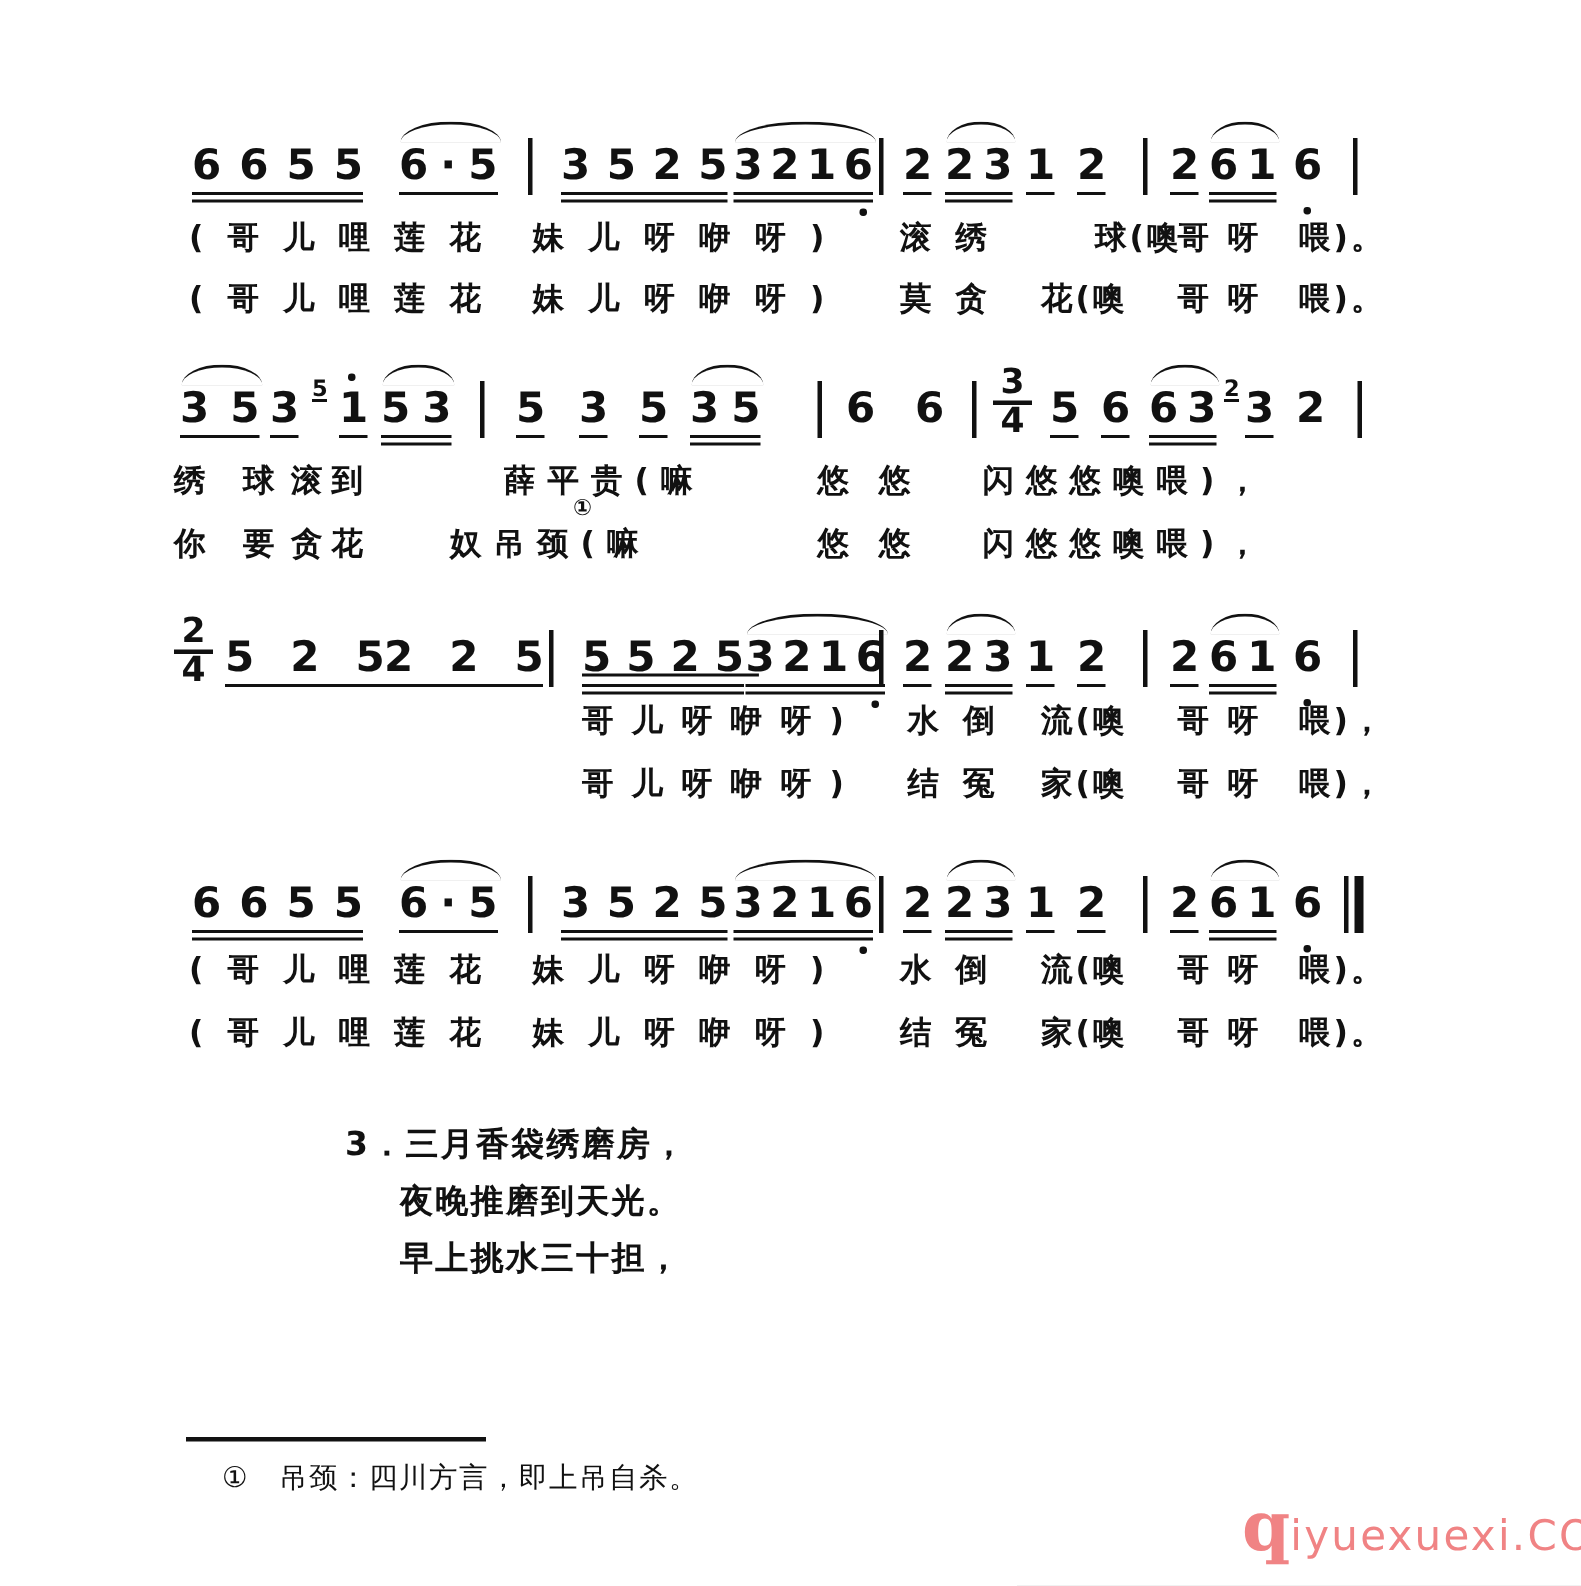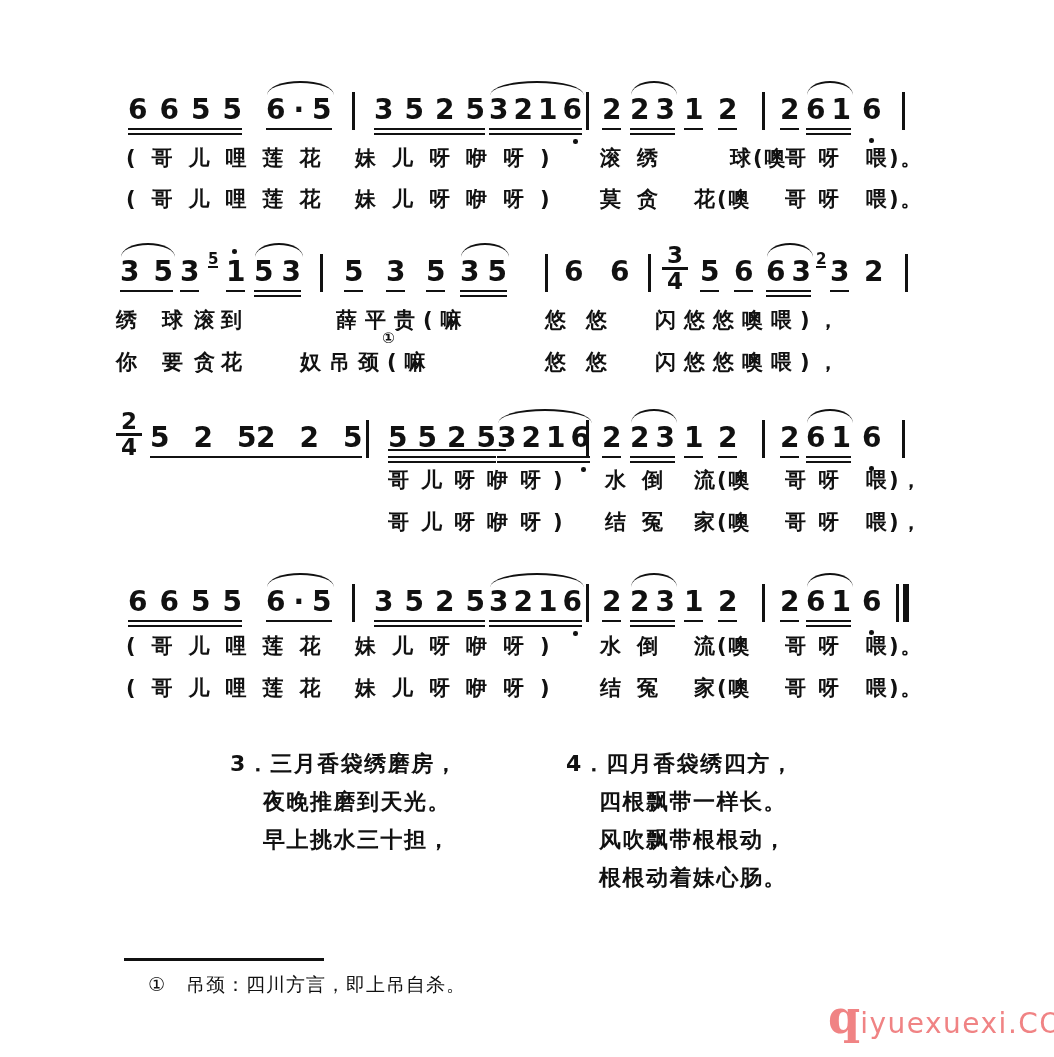--- a/index.html
+++ b/index.html
@@ -36,21 +36,21 @@
   .tsrule{height:2.5px;background:#111;width:26px;margin:1px auto;}
   
   .lyric-row{position:absolute;left:0;width:100%;height:26px;}
   .lyrseg{
     position:absolute;top:0;font-weight:bold;font-size:21px;line-height:24px;
     color:#111;white-space:pre;letter-spacing:2px;
   }
   .annmark{position:absolute;font-size:15px;font-weight:bold;color:#111;}
   
   .verse{position:absolute;font-weight:bold;font-size:22px;color:#111;}
-  .vline{line-height:38px;letter-spacing:1.5px;white-space:pre;}
+  .vline{line-height:38px;letter-spacing:1.5px;white-space:pre;text-align:center;}
   .vline.indent{margin-left:33px;}
   .attribution{position:absolute;left:722px;top:903px;font-size:19px;font-weight:bold;letter-spacing:1px;color:#111;white-space:pre;}
   .fnrule{position:absolute;left:124px;top:958px;width:200px;height:3px;background:#111;}
   .footnote{position:absolute;left:148px;top:972px;font-size:19px;color:#111;letter-spacing:1px;white-space:pre;}
   
   .watermark{position:absolute;left:828px;top:997px;display:flex;align-items:baseline;}
   .wmlead{font-family:"DejaVu Serif",serif;font-weight:bold;font-size:46px;line-height:40px;}
   .wmrest{font-family:"DejaVu Sans",sans-serif;font-size:28px;letter-spacing:1.5px;}
 </style>
 </head>
@@ -209,19 +209,13 @@
       <span class="lyrseg" style="left: 694px; letter-spacing: 2px;">家(噢</span>
       <span class="lyrseg" style="left: 785px; letter-spacing: 12px;">哥呀</span>
       <span class="lyrseg" style="left: 866px; letter-spacing: 2px;">喂)。</span>
     </div>
     <span class="annmark" style="left: 382px; top: 329px;">①</span>
     <div class="verse" style="left: 230px; top: 745px;">
       <div class="vline">3．三月香袋绣磨房，</div>
       <div class="vline indent">夜晚推磨到天光。</div>
       <div class="vline indent">早上挑水三十担，</div>
     </div>
-    <div class="verse" style="left: 566px; top: 745px;">
-      <div class="vline">4．四月香袋绣四方，</div>
-      <div class="vline indent">四根飘带一样长。</div>
-      <div class="vline indent">风吹飘带根根动，</div>
-      <div class="vline indent">根根动着妹心肠。</div>
-    </div>
   </div>
 
 </body></html>

